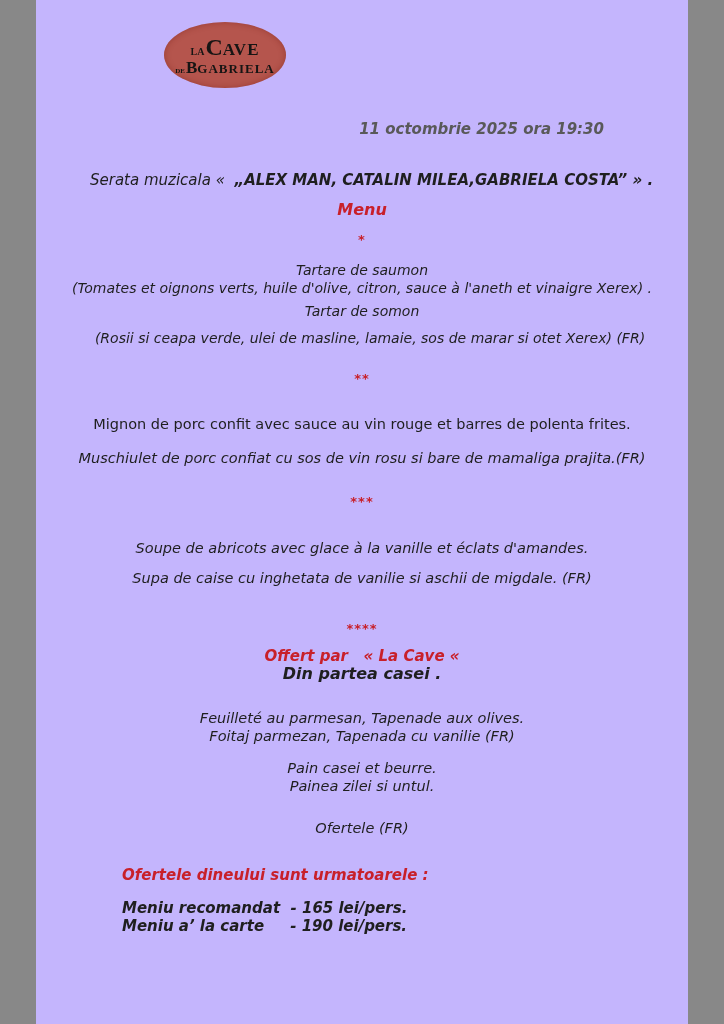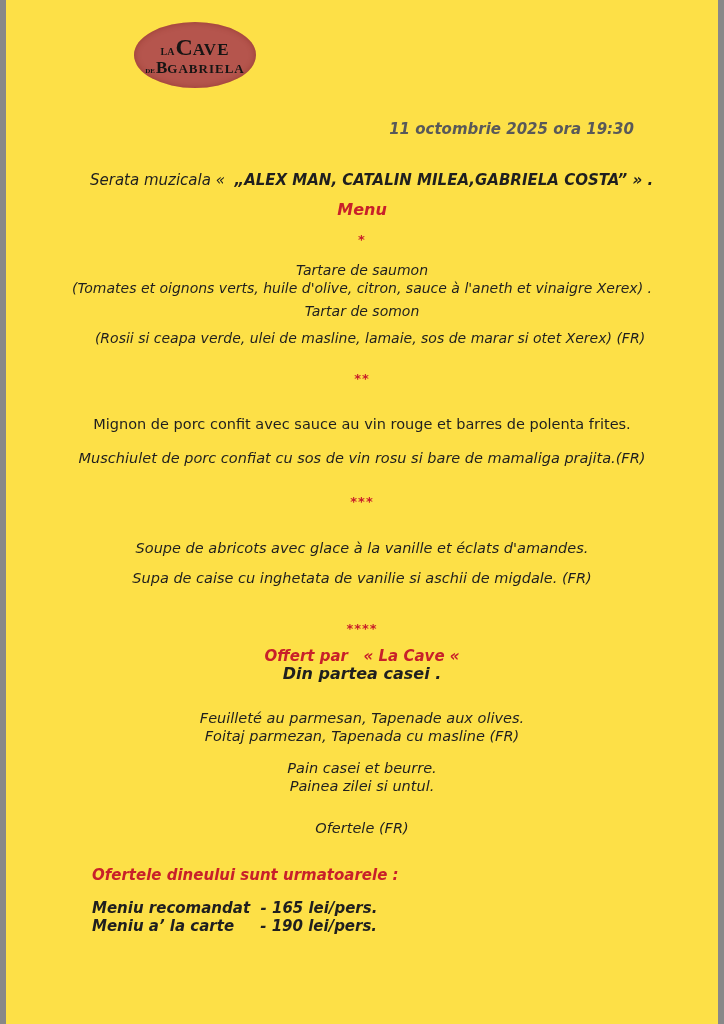--- a/index.html
+++ b/index.html
@@ -1,20 +1,20 @@
 <!DOCTYPE html>
 <html><head>
 <meta charset="utf-8">
 <style>
   html,body { margin:0; padding:0; background:#888; }
   .page {
     position:relative;
-    width:712px; height:1024px;
+    width:652px; height:1024px;
     margin:0 auto;
-    background:#fde047;
+    background:#c4b5fd;
     font-family:"DejaVu Sans","Liberation Sans",sans-serif;
     color:#1f1f1f;
     overflow:hidden;
   }
   .line {
     position:absolute; left:0; width:100%;
     text-align:center;
     font-size:14px; line-height:18px;
     font-style:italic;
     white-space:pre-wrap;
@@ -91,21 +91,21 @@
 
   <div class="line" style="top:539px; font-size:14.5px;">Soupe de abricots avec glace à la vanille et éclats d'amandes.</div>
   <div class="line" style="top:569px; font-size:14.5px;">Supa de caise cu inghetata de vanilie si aschii de migdale. (FR)</div>
 
   <div class="line sep" style="top:620px;">****</div>
 
   <div class="line bold red" style="top:647px; font-size:15px;">Offert par   « La Cave «</div>
   <div class="line bold" style="top:665px; font-size:16px;">Din partea casei .</div>
 
   <div class="line" style="top:709px; font-size:14.5px;">Feuilleté au parmesan, Tapenade aux olives.</div>
-  <div class="line" style="top:727px; font-size:14.5px;">Foitaj parmezan, Tapenada cu masline (FR)</div>
+  <div class="line" style="top:727px; font-size:14.5px;">Foitaj parmezan, Tapenada cu vanilie (FR)</div>
 
   <div class="line" style="top:759px; font-size:14.5px;">Pain casei et beurre.</div>
   <div class="line" style="top:777px; font-size:14.5px;">Painea zilei si untul.</div>
 
   <div class="line" style="top:819px; font-size:14.5px;">Ofertele (FR)</div>
 
   <div class="line left-block bold red" style="top:866px; font-size:15px;">Ofertele dineului sunt urmatoarele :</div>
   <div class="line left-block bold" style="top:899px; font-size:15px;">Meniu recomandat  - 165 lei/pers.</div>
   <div class="line left-block bold" style="top:917px; font-size:15px;">Meniu a’ la carte     - 190 lei/pers.</div>
 

